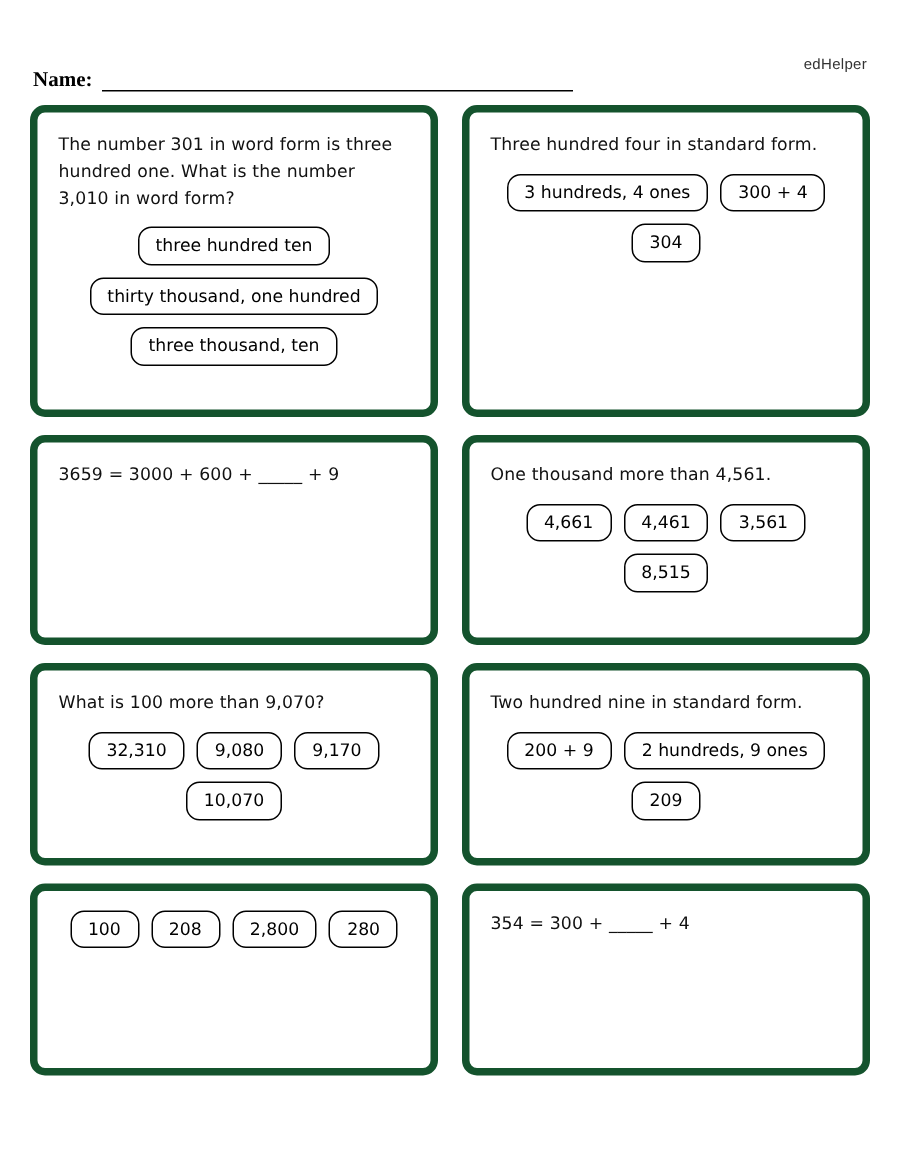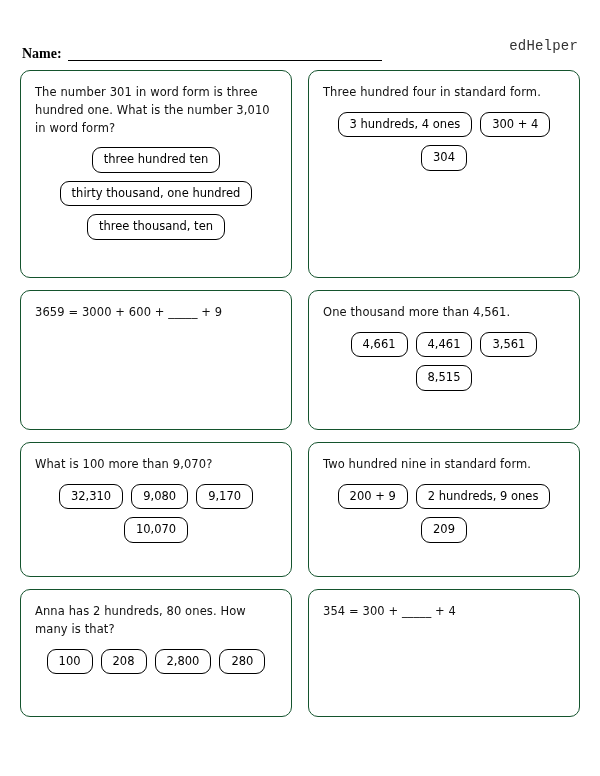--- a/index.html
+++ b/index.html
@@ -19,22 +19,22 @@
     position: relative;
     width: 600px;
     height: 776px;
     box-sizing: border-box;
     padding: 0;
   }
   .brand {
     position: absolute;
     top: 38px;
     right: 22px;
-    font-family: Liberation Mono, monospace;
-    font-size: 14px;
+    font-family: Liberation Sans, sans-serif;
+    font-size: 10px;
     color: #333333;
     letter-spacing: 0.2px;
   }
   .name-row {
     position: absolute;
     top: 46px;
     left: 22px;
     display: flex;
     align-items: center;
     width: 360px;
@@ -56,21 +56,21 @@
     top: 70px;
     left: 20px;
     width: 560px;
     display: flex;
     flex-wrap: wrap;
     gap: 12px 16px;
   }
   .card {
     box-sizing: border-box;
     width: 272px;
-    border: 1px solid #14532d;
+    border: 5px solid #14532d;
     border-radius: 10px;
     padding: 13px 14px 12px 14px;
     background: #ffffff;
     position: relative;
   }
   .card.h-tall { height: 208px; }
   .card.h-mid  { height: 140px; }
   .card.h-reg  { height: 135px; }
   .card.h-low  { height: 128px; }
   .q-text {
@@ -154,21 +154,20 @@
       </div>
       <div class="card h-reg">
         <p class="q-text">Two hundred nine in standard form.</p>
         <div class="answers">
           <div class="choice">200 + 9</div>
           <div class="choice">2 hundreds, 9 ones</div>
           <div class="choice">209</div>
         </div>
       </div>
       <div class="card h-low">
-        <p class="q-text">Anna has 2 hundreds, 80 ones. How many is that?</p>
         <div class="answers">
           <div class="choice">100</div>
           <div class="choice">208</div>
           <div class="choice">2,800</div>
           <div class="choice">280</div>
         </div>
       </div>
       <div class="card h-low">
         <p class="q-text">354 = 300 + _____ + 4</p>
         <div class="answers no-answers"></div>

